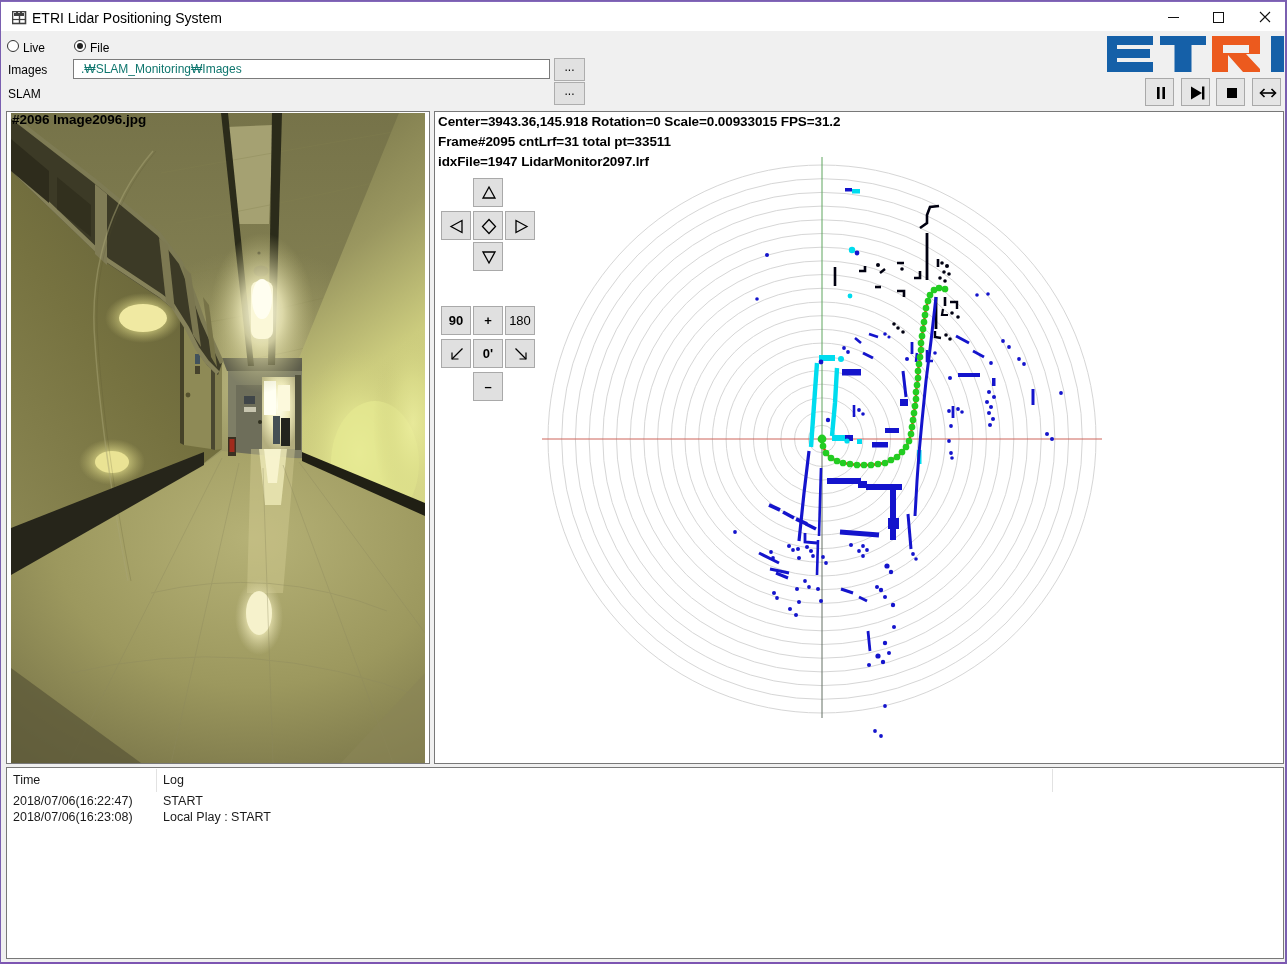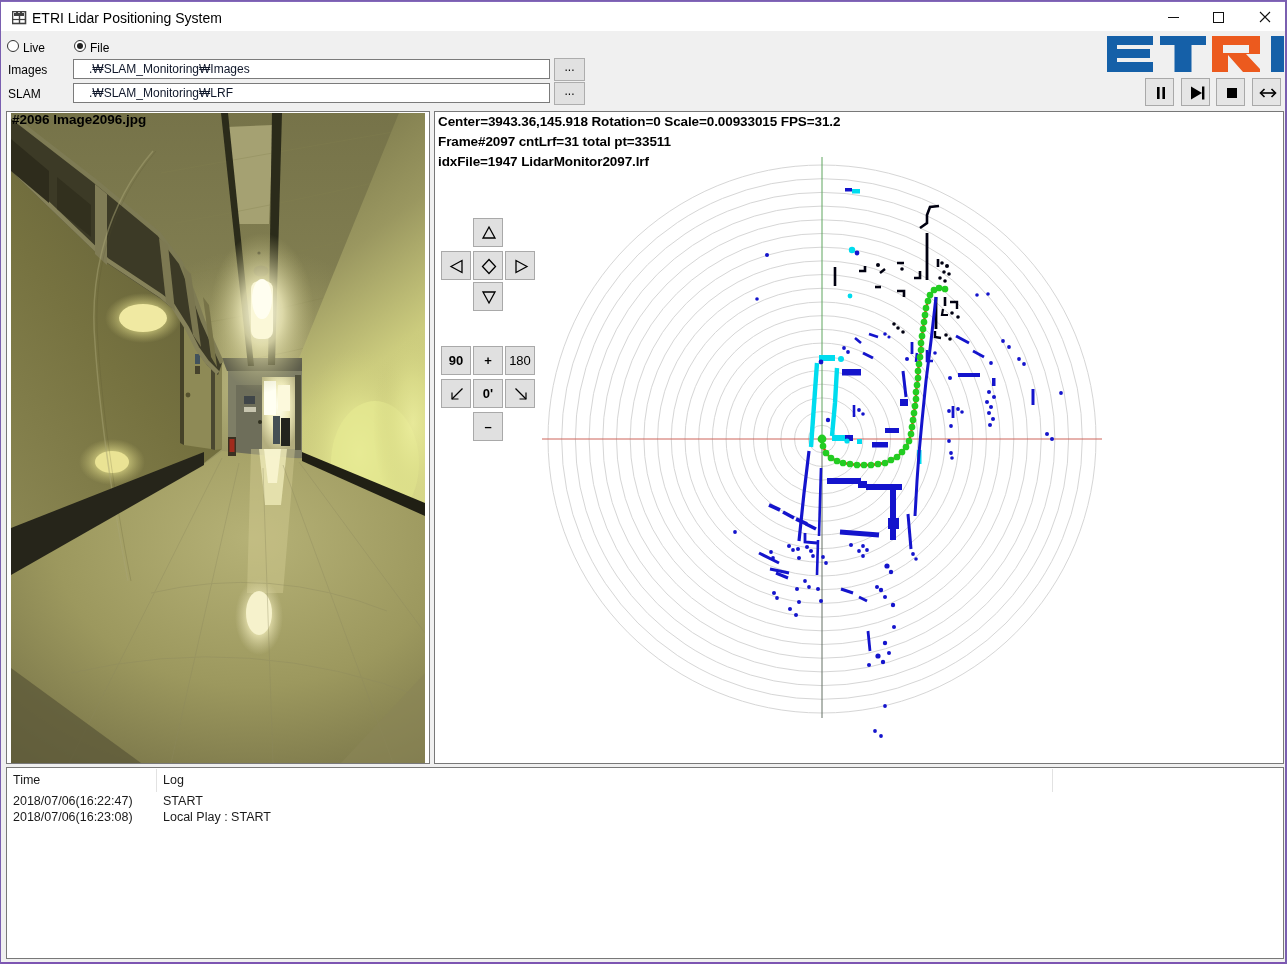--- a/index.html
+++ b/index.html
@@ -3,26 +3,26 @@
 <style>
 * { margin:0; padding:0; box-sizing:border-box; }
 html,body { width:1287px; height:964px; overflow:hidden; }
 body { font-family:"Liberation Sans", sans-serif; position:relative; background:#f0f0f0;
   border-left:1px solid #7a5fb0; border-right:2px solid #7a5fb0; border-top:1px solid #7a5fb0; }
 #titlebar { position:absolute; left:0; top:0; width:1285px; height:30px; background:#fff; border-top:1px solid #8468bb;}
 #title { position:absolute; left:31px; top:8px; font-size:14px; color:#000; }
 .cap { position:absolute; top:0; width:46px; height:30px; }
 #toolbar { position:absolute; left:0; top:31px; width:1285px; height:78px; background:#f0f0f0;border-radius:8px; }
 .lbl { position:absolute; font-size:12px; color:#000; }
-.inp { position:absolute; background:#fff; border:1px solid #7b7b7b; font-size:12px; color:#0f172a; padding-left:15px; display:flex; align-items:center; }
+.inp { position:absolute; background:#fff; border:1px solid #7b7b7b; font-size:12px; color:#0f766e; padding-left:7px; display:flex; align-items:center; }
 .dots { position:absolute; background:#e1e1e1; border:1px solid #adadad; font-size:12px; display:flex; align-items:flex-start; justify-content:center; line-height:8px; padding-top:4px;}
 .radio { position:absolute; width:12px; height:12px; border:1px solid #333; border-radius:50%; background:#fff; }
 .radio.sel::after { content:""; position:absolute; left:2px; top:2px; width:6px; height:6px; border-radius:50%; background:#222; }
 .panel { position:absolute; background:#fff; border:1px solid #787878; }
-.pad { position:absolute; background:#e0e0e0; border:1px solid #a9a9a9; font-family:"Liberation Sans",sans-serif;margin-top:40px; }
+.pad { position:absolute; background:#e0e0e0; border:1px solid #a9a9a9; font-family:"Liberation Sans",sans-serif; }
 .pbtn { position:absolute; background:#e5e5e5; border:1px solid #a9a9a9; }
 .ltext { position:absolute; font-size:13.5px; font-weight:bold; color:#000; white-space:pre; letter-spacing:-0.1px;}
 .logt { position:absolute; font-size:12.5px; color:#1a1a1a; white-space:pre; }
 #botbar { position:absolute; left:0; top:961px; width:1287px; height:3px; background:#7d55b2; }
 </style></head>
 <body>
 <div id="titlebar">
 <svg width="15" height="14" viewBox="0 0 15 14" style="position:absolute;left:11px;top:9px">
 <rect x="0.5" y="0.5" width="13" height="12" fill="#fff" stroke="#404040" stroke-width="1.6"></rect>
 <rect x="2" y="2" width="10" height="3" fill="#404040"></rect>
@@ -44,21 +44,20 @@
 </div>
 <div id="toolbar">
 <div class="radio" style="left:6px;top:8px"></div>
 <span class="lbl" style="left:22px;top:9px">Live</span>
 <div class="radio sel" style="left:73px;top:8px"></div>
 <span class="lbl" style="left:89px;top:9px">File</span>
 <span class="lbl" style="left:7px;top:31px">Images</span>
 <div class="inp" style="left:72px;top:27px;width:477px;height:20px">.₩SLAM_Monitoring₩Images</div>
 <div class="dots" style="left:553px;top:26px;width:31px;height:23px">...</div>
 <span class="lbl" style="left:7px;top:55px">SLAM</span>
-<div class="inp" style="left:72px;top:51px;width:477px;height:20px">.₩SLAM_Monitoring₩LRF</div>
 <div class="dots" style="left:553px;top:50px;width:31px;height:23px">...</div>
 </div>
 <svg width="177" height="36" viewBox="0 0 177 36" style="position:absolute;left:1106px;top:35px">
 <g fill="#1560a8">
 <path d="M0,0 h46 v9 h-36 v4 h33 v9 h-33 v4 h36 v10 h-46 z"></path>
 <path d="M53,0 h46 v9 h-14.5 v27 h-17 v-27 h-14.5 z"></path>
 <rect x="164" y="0" width="13" height="36"></rect>
 </g>
 <g fill="#ec5a1e">
 <path d="M105,0 h48 v18 h-14 l14,15 v3 h-17 l-15,-17 v17 h-16 z M116,9 v8 h26 v-8 z"></path>
@@ -219,21 +218,21 @@
 <ellipse cx="251" cy="200" rx="52" ry="80" fill="url(#clglow)"></ellipse>
 <rect x="240" y="168" width="22" height="58" rx="8" fill="#fbf8d8"></rect>
 <ellipse cx="251" cy="186" rx="10" ry="20" fill="#fffef0"></ellipse>
 
 <rect x="217" y="324" width="8" height="19" fill="#3a3022"></rect>
 <rect x="218.5" y="326" width="5" height="13" fill="#a02a1c"></rect>
 <text x="1" y="11" font-family="Liberation Sans, sans-serif" font-size="13.5" font-weight="bold" fill="#000">#2096 Image2096.jpg</text>
 </svg>
 <div class="panel" style="left:433px;top:110px;width:850px;height:653px"></div>
 <div class="ltext" style="left:437px;top:113px">Center=3943.36,145.918 Rotation=0 Scale=0.00933015 FPS=31.2</div>
-<div class="ltext" style="left:437px;top:133px">Frame#2097 cntLrf=31 total pt=33511</div>
+<div class="ltext" style="left:437px;top:133px">Frame#2095 cntLrf=31 total pt=33511</div>
 <div class="ltext" style="left:437px;top:153px">idxFile=1947 LidarMonitor2097.lrf</div>
 <svg width="848" height="651" viewBox="0 0 848 651" style="position:absolute;left:434px;top:111px">
 <circle cx="387" cy="327" r="13.7" fill="none" stroke="#d6d6d6" stroke-width="1"></circle>
 <circle cx="387" cy="327" r="27.4" fill="none" stroke="#d6d6d6" stroke-width="1"></circle>
 <circle cx="387" cy="327" r="41.1" fill="none" stroke="#d6d6d6" stroke-width="1"></circle>
 <circle cx="387" cy="327" r="54.8" fill="none" stroke="#d6d6d6" stroke-width="1"></circle>
 <circle cx="387" cy="327" r="68.5" fill="none" stroke="#d6d6d6" stroke-width="1"></circle>
 <circle cx="387" cy="327" r="82.2" fill="none" stroke="#d6d6d6" stroke-width="1"></circle>
 <circle cx="387" cy="327" r="95.9" fill="none" stroke="#d6d6d6" stroke-width="1"></circle>
 <circle cx="387" cy="327" r="109.6" fill="none" stroke="#d6d6d6" stroke-width="1"></circle>

